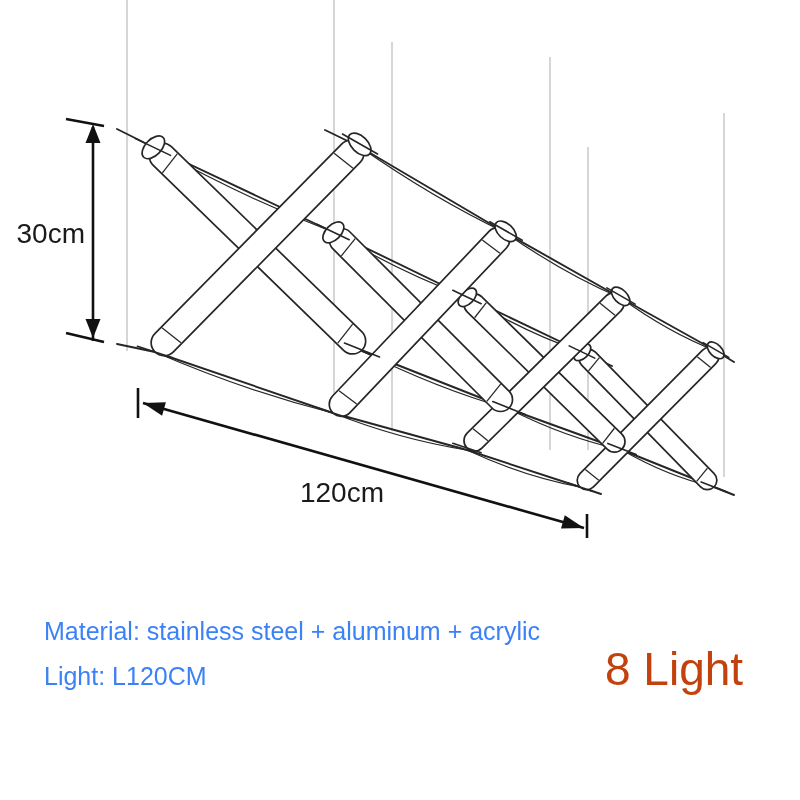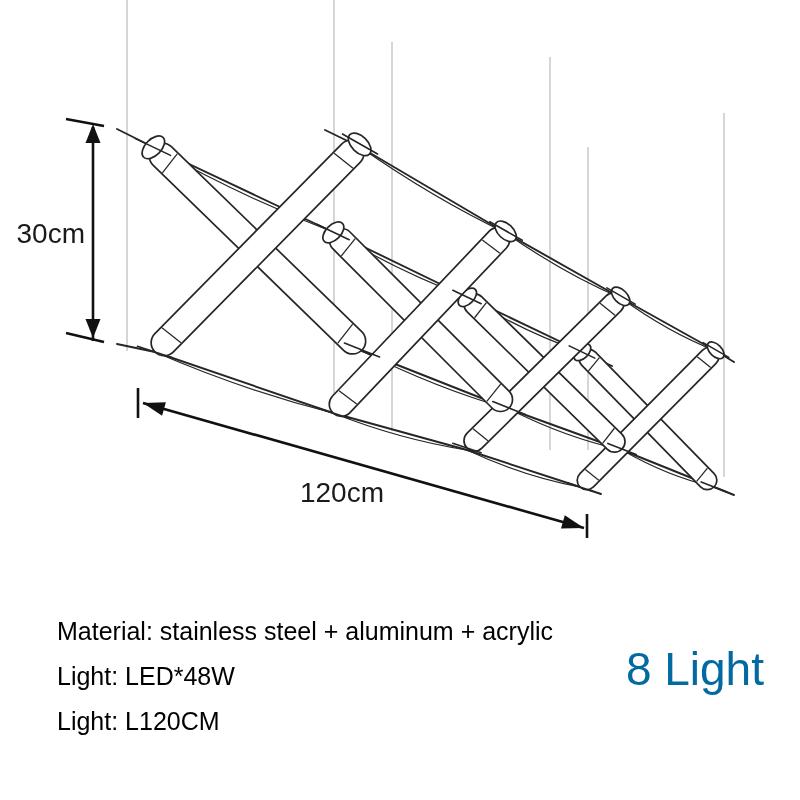--- a/index.html
+++ b/index.html
@@ -14,26 +14,26 @@
   .wire{stroke:#b5b5b5;stroke-width:1.1;fill:none;}
   .rail{stroke:#262626;stroke-width:1.9;fill:none;stroke-linecap:round;}
   .rail-thin{stroke:#262626;stroke-width:1.2;fill:none;}
   .tube{fill:#ffffff;stroke:#262626;stroke-width:1.7;}
   .rim{stroke:#262626;stroke-width:1.25;fill:none;}
   .thread{stroke:#262626;stroke-width:1.6;fill:none;stroke-linecap:round;}
   .dim{stroke:#111111;stroke-width:2.6;fill:none;stroke-linecap:butt;}
   .dimhead{fill:#111111;stroke:none;}
   .dimlabel{font-size:28px;fill:#1a1a1a;}
   .specs{
-    position:absolute;left:57px;top:609px;
-    font-size:25px;color:#000000;line-height:45px;white-space:nowrap;
+    position:absolute;left:44px;top:609px;
+    font-size:25px;color:#3b82f6;line-height:45px;white-space:nowrap;
   }
   .variant{
     position:absolute;left:605px;top:642px;width:150px;
-    font-size:46px;color:#0369a1;text-align:right;white-space:nowrap;margin-left:9px;
+    font-size:46px;color:#c2410c;text-align:left;white-space:nowrap;
   }
 </style>
 </head>
 <body>
 
 <div id="stage">
   <svg id="diagram" width="800" height="800" viewBox="0 0 800 800">
     <g id="wires">
         <line x1="127" y1="0" x2="127" y2="351" class="wire"></line>
         <line x1="334" y1="0" x2="334" y2="412" class="wire"></line>
@@ -139,18 +139,17 @@
         <line x1="587" y1="514" x2="587" y2="538" class="dim"></line>
         <polygon points="143,403 162.1,415.7 165.9,402.3" class="dimhead"></polygon>
         <polygon points="584,528 561,528.6 564.8,515.2" class="dimhead"></polygon>
       </g>
     <text class="dimlabel" x="85" y="243" text-anchor="end">30cm</text>
     <text class="dimlabel" x="342" y="502" text-anchor="middle">120cm</text>
   </svg>
 
   <div class="specs">
     <div>Material: stainless steel + aluminum + acrylic</div>
-    <div>Light: LED*48W</div>
     <div>Light: L120CM</div>
   </div>
 
   <div class="variant">8 Light</div>
 </div>
 
 </body></html>

